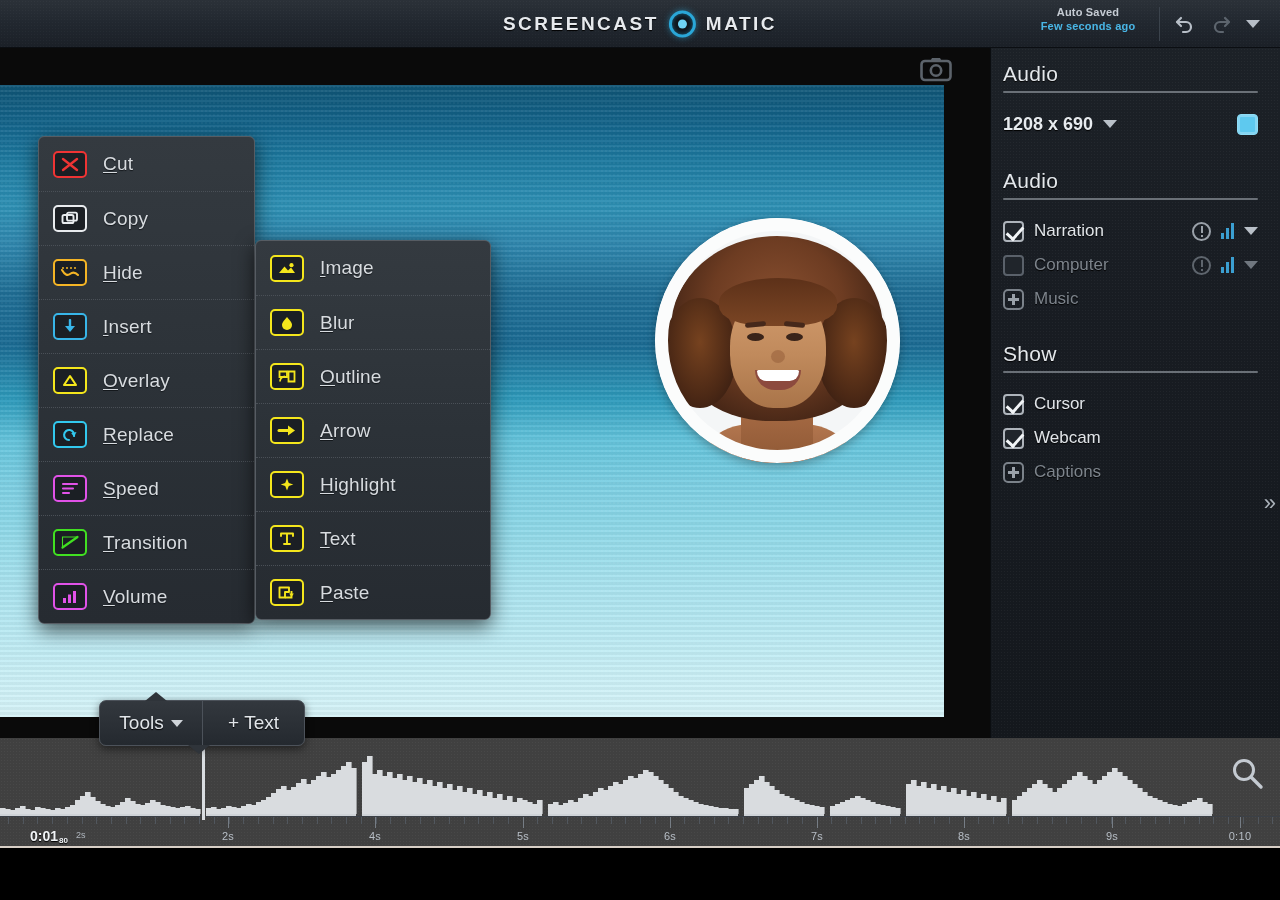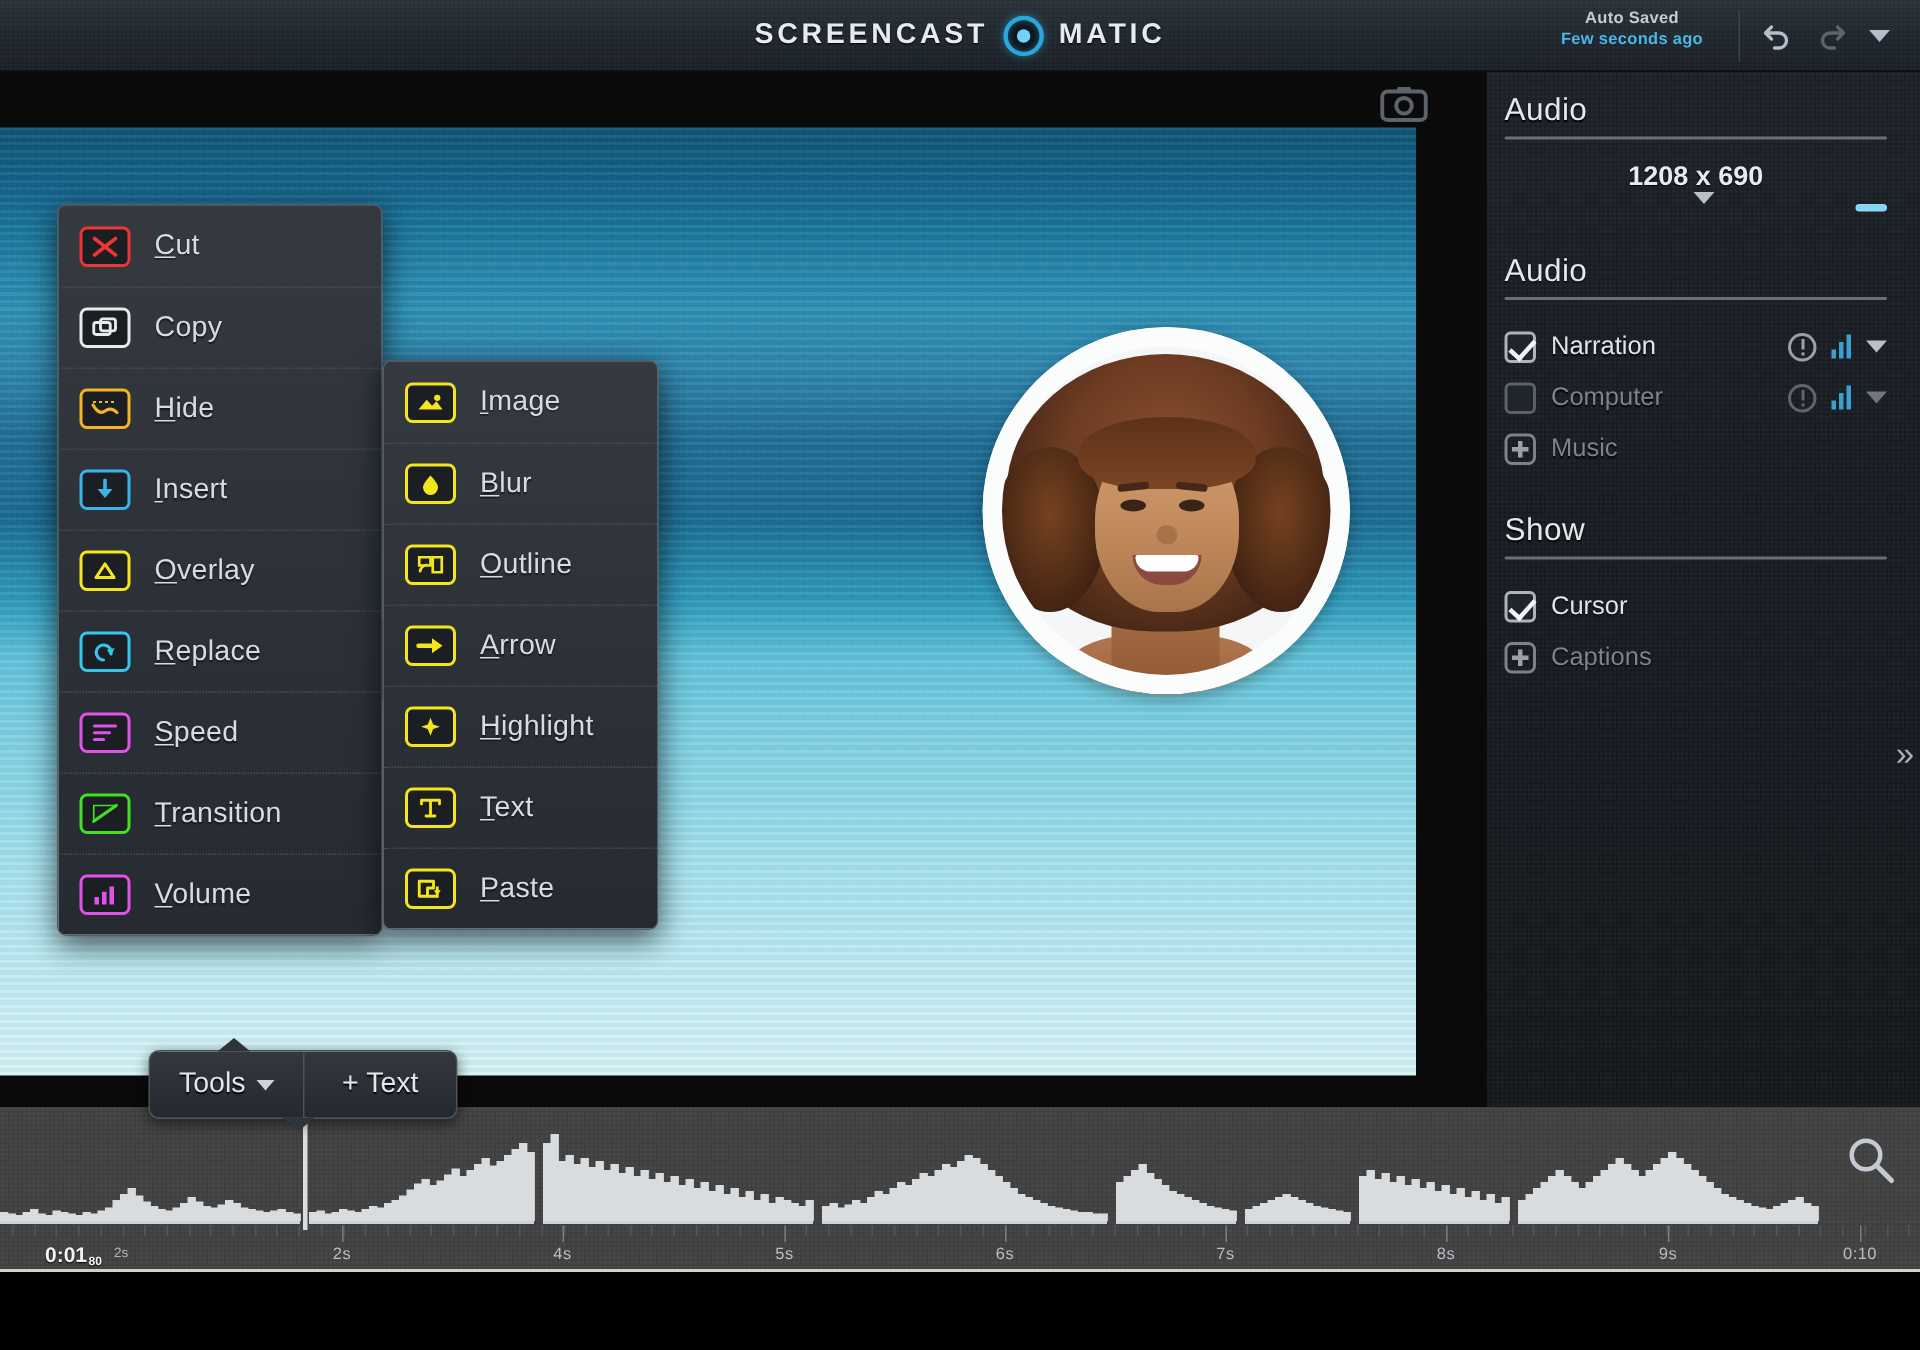--- a/index.html
+++ b/index.html
@@ -151,21 +151,21 @@
   }
 
   
   .menu{
     position:absolute; z-index:20;
     background:linear-gradient(180deg,#343a40 0%,#2c3238 50%,#262b31 100%);
     border:1px solid #565c63; border-radius:6px;
     box-shadow:0 6px 20px rgba(0,0,0,.65);
   }
   #menu-main{ left:38px; top:136px; width:217px; }
-  #menu-sub{ left:255px; top:240px; width:184px; }
+  #menu-sub{ left:255px; top:240px; width:236px; }
   .mi{
     position:relative; display:flex; align-items:center; gap:16px;
     height:54px; padding:0 14px; cursor:default;
   }
   .mi + .mi{ border-top:1px dotted #4a5057; }
   .mi .lbl{
     font-size:19px; color:#d8dce0; letter-spacing:.2px;
     text-shadow:0 1px 1px #14181c;
   }
   .mi .lbl u{ text-decoration:underline; text-underline-offset:2px; }
@@ -263,21 +263,21 @@
   .ic-bars{ display:flex; align-items:flex-end; gap:2px; height:16px; flex:0 0 auto;}
   .ic-bars i{ width:3px; background:#3b9fd1; display:block;}
   .ic-bars i:nth-child(1){height:6px;}
   .ic-bars i:nth-child(2){height:11px;}
   .ic-bars i:nth-child(3){height:16px;}
   .ic-car{
     width:0;height:0;border-left:7px solid transparent;border-right:7px solid transparent;
     border-top:8px solid #b9c0c8; flex:0 0 auto;
   }
   .ic-car.dim{ border-top-color:#70777f;}
-  #canvas-size-row{ display:flex; align-items:center; height:34px;flex-direction:column; }
+  #canvas-size-row{ display:flex; align-items:center; height:34px; }
   #canvas-size{
     font-size:18px; color:#e7ebef; font-weight:bold; text-shadow:0 1px 1px #000;
   }
   #canvas-size-caret{
     width:0;height:0;border-left:7px solid transparent;border-right:7px solid transparent;
     border-top:8px solid #b9c0c8; margin-left:10px;
   }
   #canvas-color{
     margin-left:auto; width:21px; height:21px; border-radius:4px;
     background:#5ec9ef; border:1px solid #8fdcf5;
@@ -618,20 +618,24 @@
         </div>
 
       <div style="height:26px"></div>
 
       <div class="sb-h">Show</div>
       <div class="sb-rule"></div>
       <div id="show-rows">
           <div class="row">
             <span class="cbx on"></span>
             <span class="rlbl ">Cursor</span>
+          </div>
+          <div class="row">
+            <span class="cbx on"></span>
+            <span class="rlbl ">Webcam</span>
           </div>
           <div class="row">
             <span class="plusbx"></span>
             <span class="rlbl dim">Captions</span>
           </div>
         </div>
     </div>
 
     <div id="chev-expand">»</div>
   </div>

